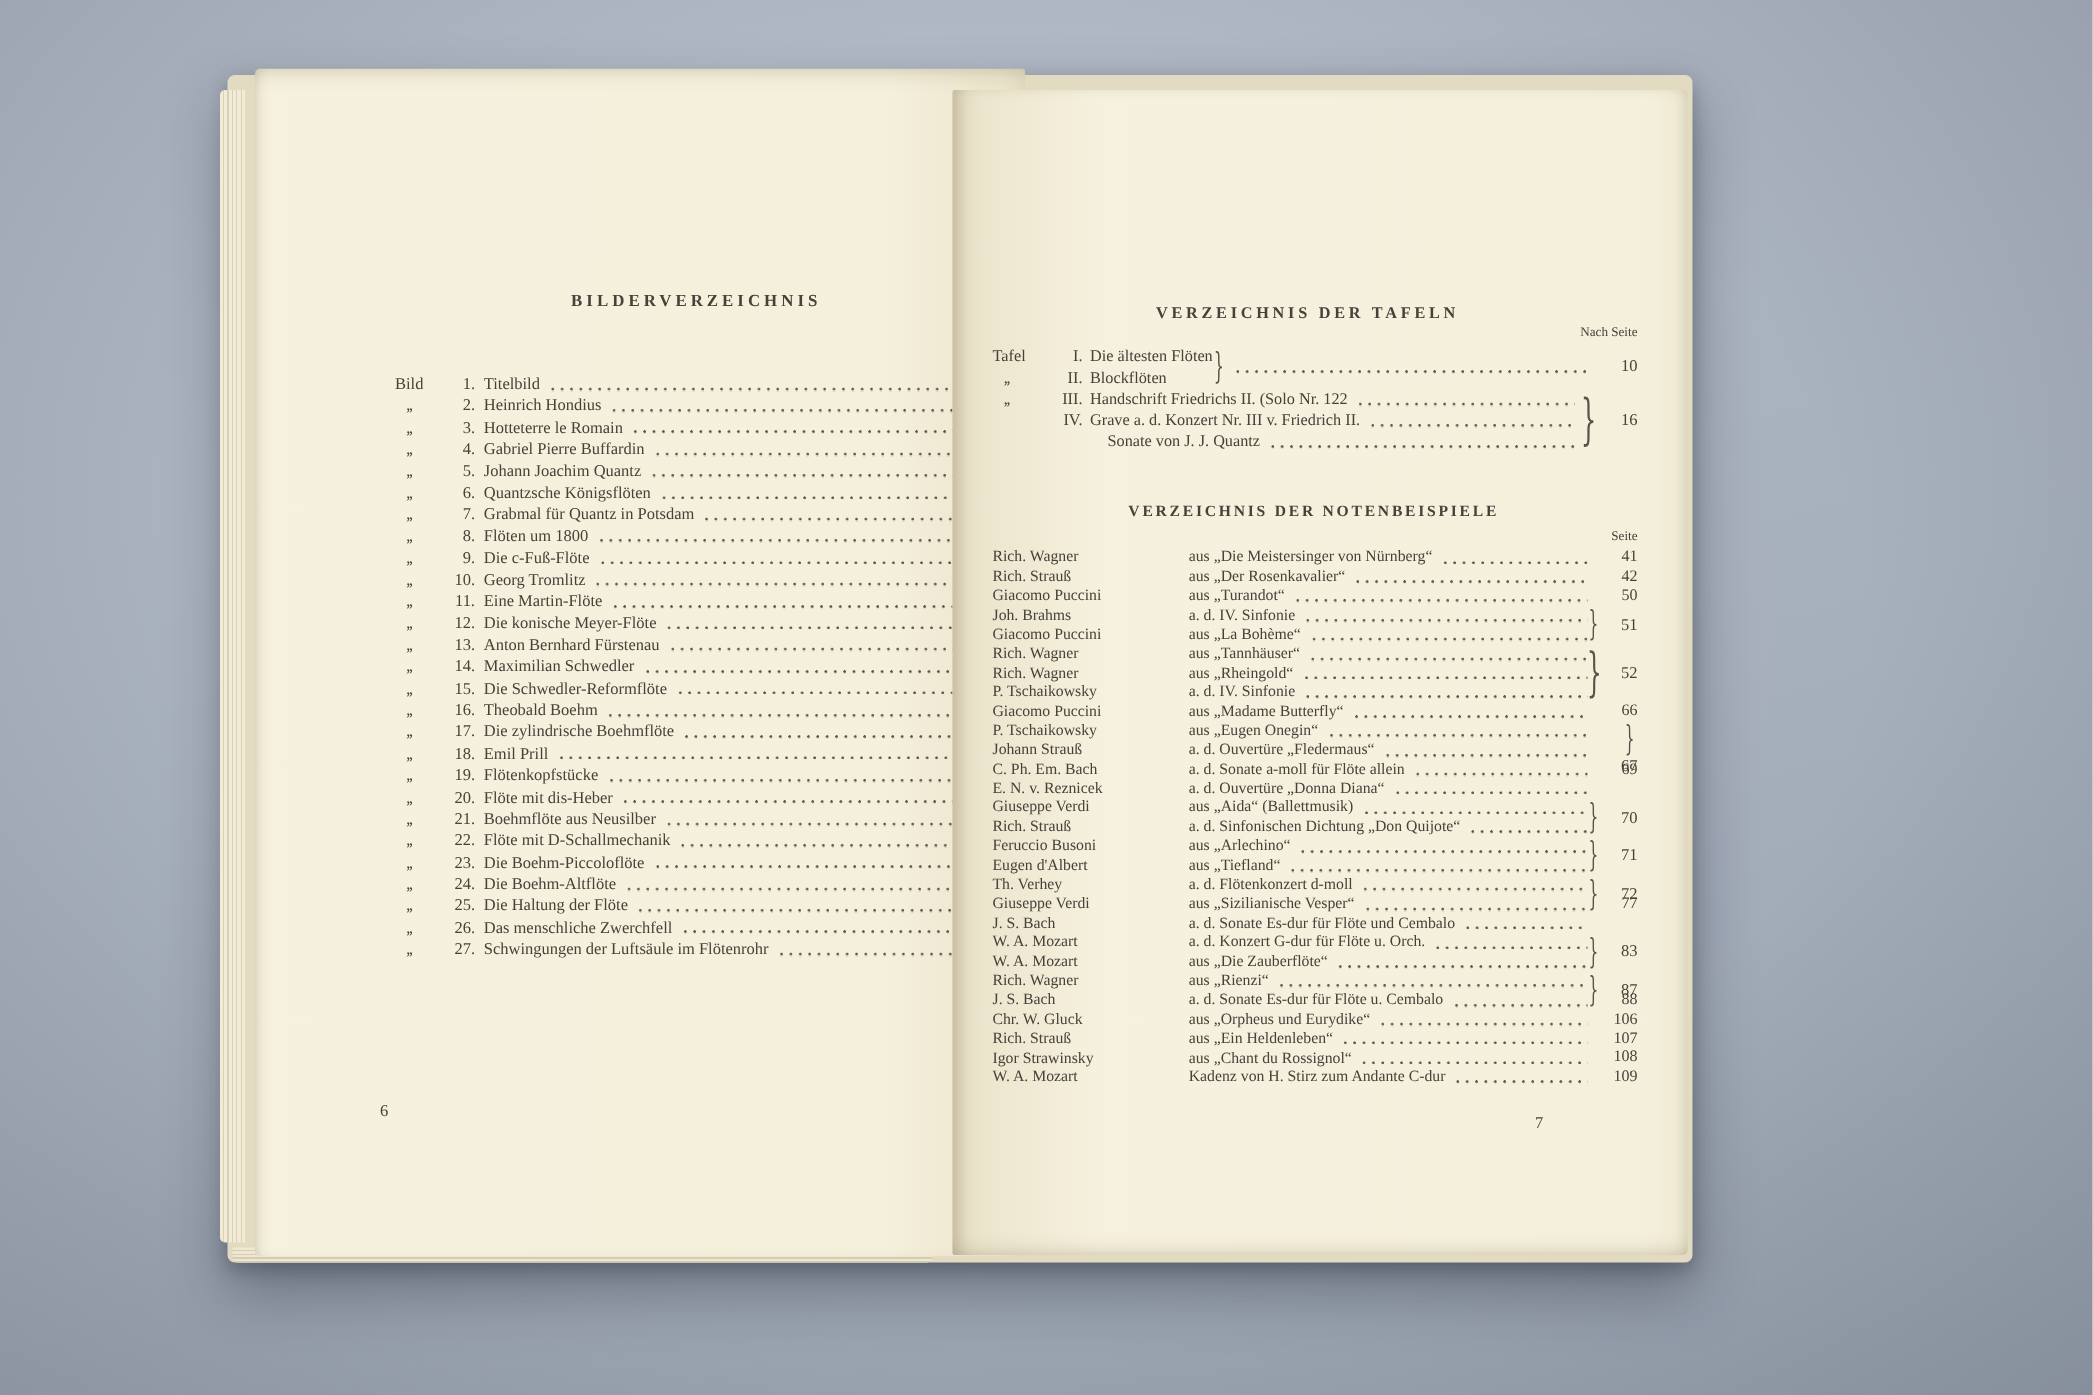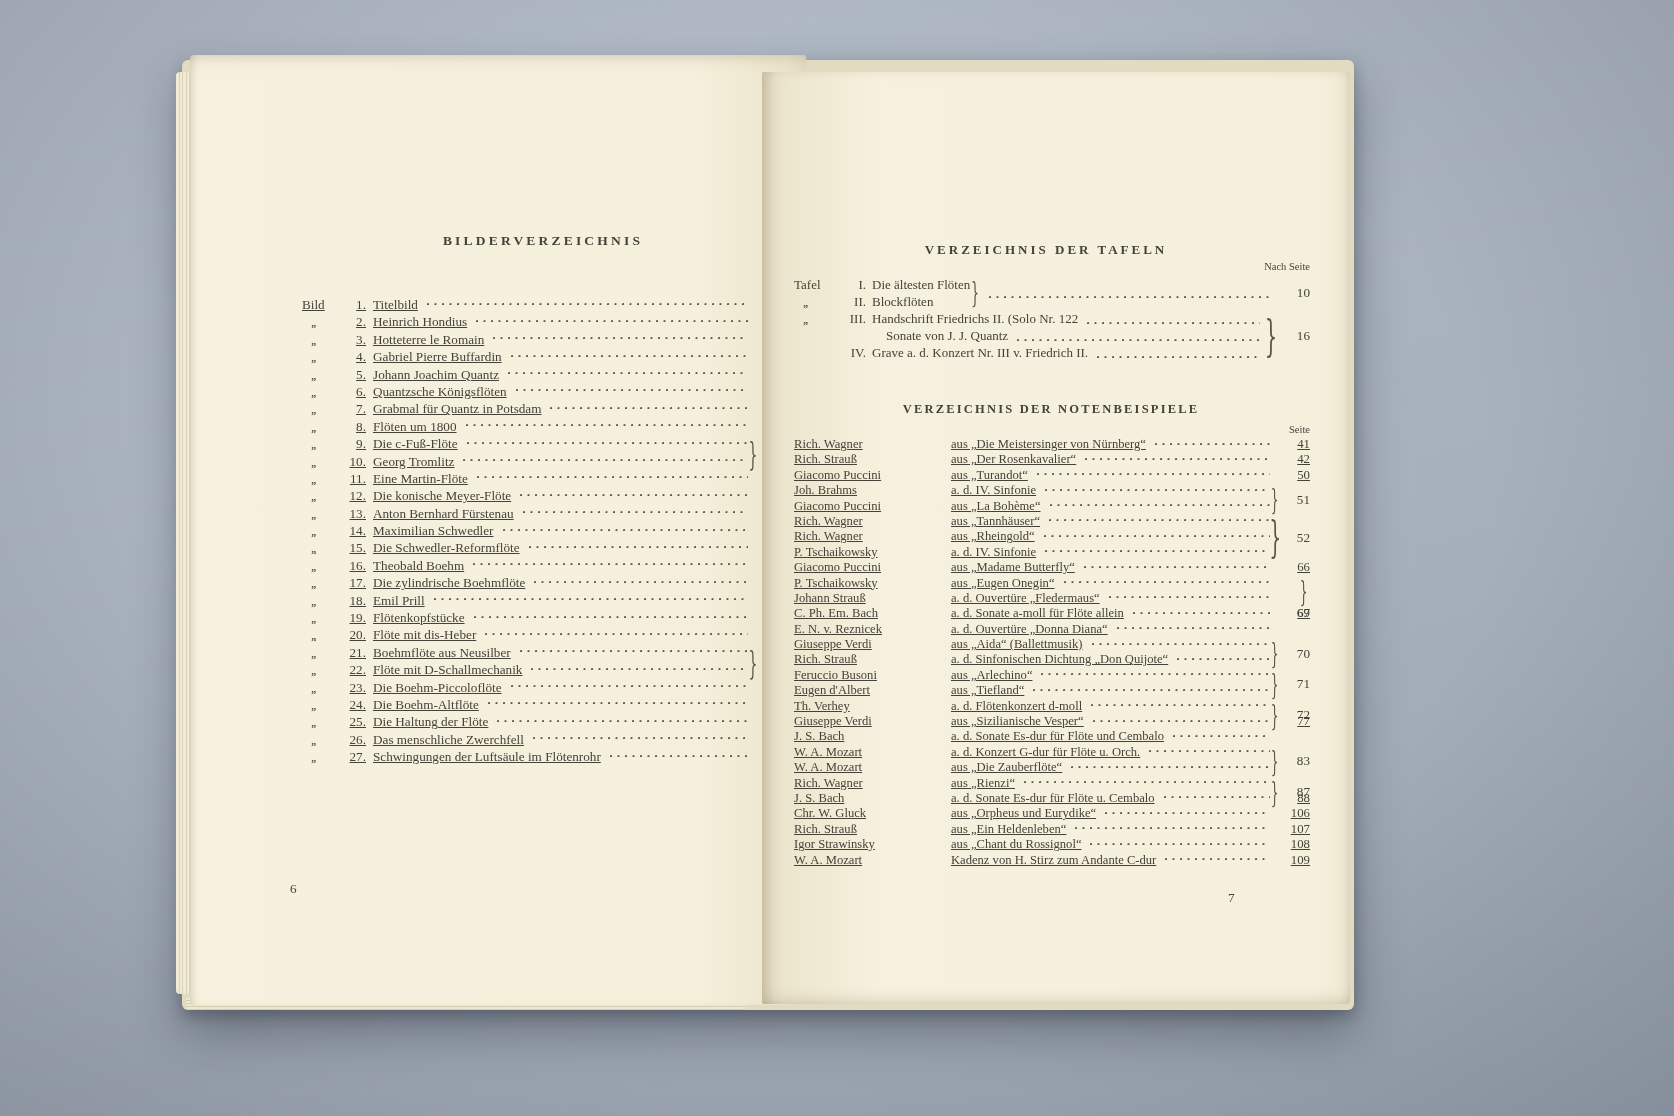--- a/index.html
+++ b/index.html
@@ -18,39 +18,39 @@
   .book-under{position:absolute;left:182px;top:60px;width:1172px;height:950px;
     background:#e2dbc2;border-radius:6px;
     box-shadow:0 22px 48px rgba(30,35,45,0.38), 0 6px 14px rgba(30,35,45,0.28);}
   .page-stack-left{position:absolute;left:176px;top:72px;width:20px;height:922px;
     border-radius:4px 0 0 4px;
     background:repeating-linear-gradient(90deg,#f1ebd7 0 2.5px,#d9d1b6 2.5px 3.5px);}
   .page-stack-bottom{position:absolute;left:186px;top:998px;width:560px;height:12px;
     background:repeating-linear-gradient(180deg,#eee7d2 0 2px,#d5cdb2 2px 3px);
     border-radius:0 0 4px 4px;}
   .page{position:absolute;background:var(--paper);}
-  .page.left{left:190px;top:55px;width:616px;height:950px;border-radius:4px 2px 2px 4px;
+  .page.left{left:204px;top:55px;width:616px;height:950px;border-radius:4px 2px 2px 4px;
     background:linear-gradient(to right,#f6f1de 0%,#f5f0dc 82%,#ece5cd 97%,#e4dcc2 100%);
     box-shadow:inset 6px 0 10px -6px rgba(120,108,78,0.35), inset 0 14px 16px -12px rgba(120,108,78,0.25);}
   .page.right{left:762px;top:72px;width:588px;height:932px;border-radius:2px 4px 4px 2px;
     background:linear-gradient(to left,#efe9d3 0%,#f5f0dc 6%,#f6f1de 80%,#ebe4cc 98%,#e2dabf 100%);
     box-shadow:inset 14px 0 18px -10px rgba(120,105,70,0.33), inset -8px 0 12px -8px rgba(120,105,70,0.28),
                inset 0 -14px 16px -12px rgba(120,108,78,0.22);}
   h1,h2{font-weight:bold;text-align:center;position:absolute;color:var(--ink);}
   h1{top:178px;left:108px;right:18px;font-size:13.5px;letter-spacing:3.2px;}
   h2.tafeln-title{top:170px;left:20px;right:40px;font-size:13px;letter-spacing:3px;text-align:center;}
   h2.noten-title{top:330px;left:30px;right:40px;font-size:12.5px;letter-spacing:2.2px;}
   .seite-label{position:absolute;font-size:10.5px;color:var(--ink);}
   .left-seite{top:229px;right:18px;}
   .nach-seite{top:189px;right:40px;}
   .noten-seite{top:352px;right:40px;}
   .toc{position:absolute;}
   #bilder-list{top:243px;left:112px;right:18px;}
   #noten-list{top:366px;left:32px;right:40px;}
-  .trow{display:flex;font-size:13.2px;line-height:1;white-space:nowrap;text-decoration:underline;}
+  .trow{display:flex;align-items:center;font-size:13.2px;line-height:1;white-space:nowrap;}
   .lrow{height:17.4px;}
   .nrow{height:15.4px;font-size:12.6px;}
   .pfx{flex:0 0 40px;}
   .ditto{padding-left:9px;letter-spacing:-1px;}
   .no{flex:0 0 24px;text-align:right;}
   .ttl{margin-left:7px;}
   .comp{flex:0 0 150px;}
   .dots{flex:1 1 auto;height:3px;position:relative;top:4.5px;margin:0 6px 0 9px;
     background-image:radial-gradient(circle at 1.2px 1.2px, rgba(73,69,58,0.9) 0.9px, transparent 1.2px);
     background-size:7.5px 3px;background-repeat:repeat-x;}
@@ -319,30 +319,30 @@
     <div class="taf-g2">
       <div class="taf-lines">
         <div class="taf-row">
           <span class="taf-pfx ditto">,,</span>
           <span class="taf-roman">III.</span>
           <span class="taf-ttl">Handschrift Friedrichs II. (Solo Nr. 122</span>
           <span class="dots"></span>
         </div>
         <div class="taf-row">
           <span class="taf-pfx"></span>
+          <span class="taf-roman">IV.</span>
+          <span class="taf-ttl">Grave a. d. Konzert Nr. III v. Friedrich II.</span>
+          <span class="dots"></span>
+        </div>
+        <div class="taf-row">
+          <span class="taf-pfx"></span>
           <span class="taf-roman"></span>
           <span class="taf-ttl shift">Sonate von J. J. Quantz</span>
           <span class="dots"></span>
         </div>
-        <div class="taf-row">
-          <span class="taf-pfx"></span>
-          <span class="taf-roman">IV.</span>
-          <span class="taf-ttl">Grave a. d. Konzert Nr. III v. Friedrich II.</span>
-          <span class="dots"></span>
-        </div>
       </div>
       <span class="brace" style="--h:46px"></span>
       <span class="taf-page">16</span>
     </div>
   </div>
 
   <h2 class="noten-title">VERZEICHNIS DER NOTENBEISPIELE</h2>
   <div class="seite-label noten-seite">Seite</div>
   <div class="toc" id="noten-list">
       <div class="trow nrow">

